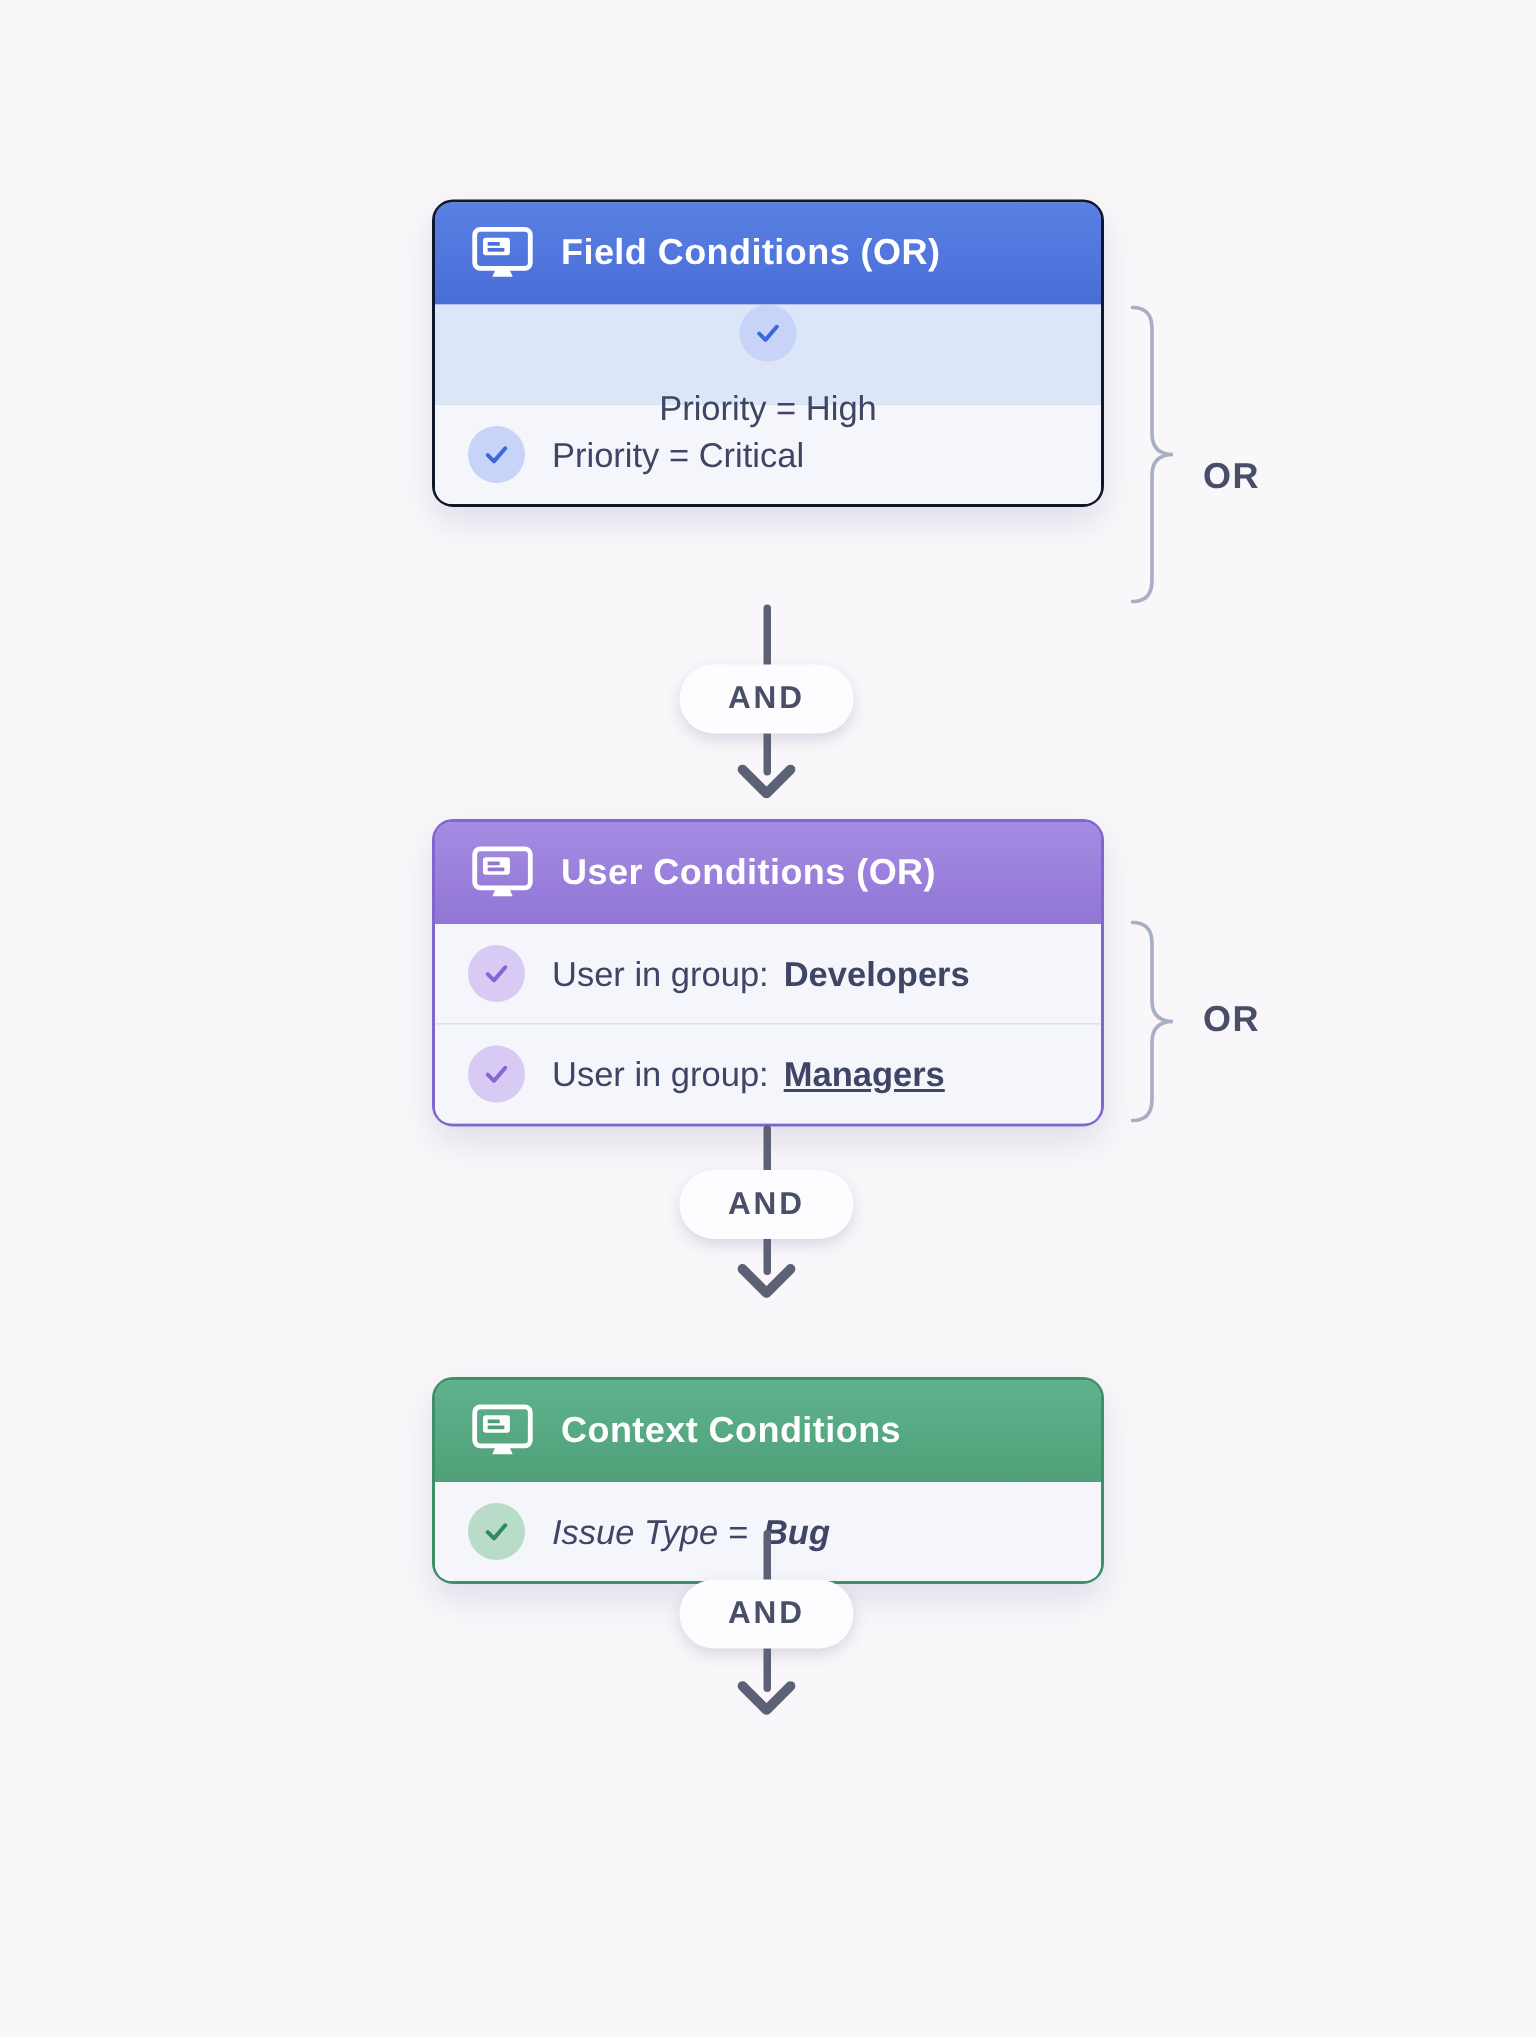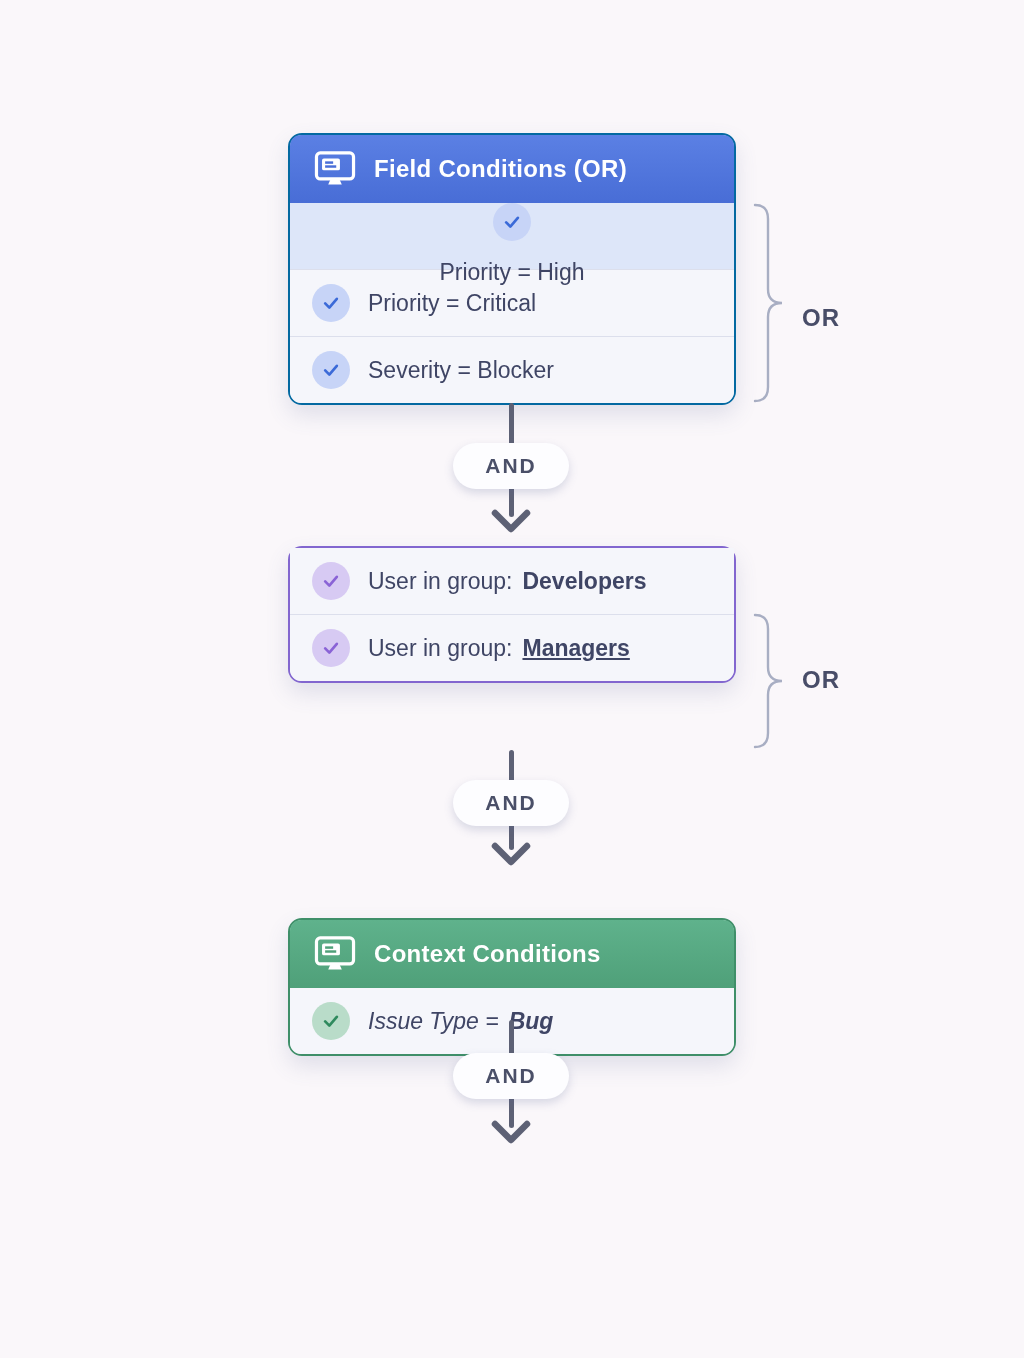--- a/index.html
+++ b/index.html
@@ -10,21 +10,21 @@
   }
   .stage{position:absolute;inset:0;}
 
   
   .card{
     position:absolute;left:288px;width:448px;
     border-radius:14px;background:#f5f6fb;
     box-shadow:0 10px 22px rgba(90,100,150,.16);
     box-sizing:border-box;
   }
-  .card.blue  {border:2px solid #0369a1;}
+  .card.blue  {border:2px solid #0f172a;}
   .card.purple{border:2px solid #8266cf;}
   .card.green {border:2px solid #3f8f69;}
 
   .card-header{
     display:flex;align-items:center;gap:18px;
     height:68px;padding:0 24px;
     border-radius:11px 11px 0 0;
     color:#ffffff;font-size:24px;font-weight:600;letter-spacing:.3px;
   }
   .blue   .card-header{background:linear-gradient(180deg,#5b80e4,#486dd6);}
@@ -133,45 +133,47 @@
         <span class="txt">Priority = High</span>
       </div>
       <div class="row">
         <span class="chk">
           <svg viewBox="0 0 24 24">
               <path d="M5 12.5 L10 17.5 L19 7" fill="none" stroke-width="3.2" stroke-linecap="round" stroke-linejoin="round"></path>
             </svg>
         </span>
         <span class="txt">Priority = Critical</span>
       </div>
-      <div class="row">
-        <span class="chk">
-          <svg viewBox="0 0 24 24">
-              <path d="M5 12.5 L10 17.5 L19 7" fill="none" stroke-width="3.2" stroke-linecap="round" stroke-linejoin="round"></path>
-            </svg>
-        </span>
-        <span class="txt">Severity = Blocker</span>
-      </div>
     </div>
   </div>
 
   <svg class="brace" style="top:203px;" width="40" height="200" viewBox="0 0 40 200">
     <path d="M3,2 Q16,2 16,16 L16,86 Q16,100 30,100 Q16,100 16,114 L16,184 Q16,198 3,198"></path>
   </svg>
   <div class="or-label" style="top:304px;">OR</div>
 
   <div class="conn" style="top:403px;height:132px;">
     <div class="conn-line" style="height:114px;"></div>
     <svg class="arrow" width="44" height="26" viewBox="0 0 44 26">
       <path d="M6 4 L22 20 L38 4"></path>
     </svg>
     <div class="and-pill" style="top:40px;">AND</div>
   </div>
 
   <div class="card purple" style="top:546px;">
+    <div class="card-header">
+      <svg class="mon" viewBox="0 0 34 30">
+        <rect class="frame" x="2" y="2" width="30" height="21" rx="3"></rect>
+        <rect class="inner" x="6.5" y="6.5" width="14.5" height="9.5" rx="1.5"></rect>
+        <line class="ln" x1="9" y1="9.8" x2="15.5" y2="9.8"></line>
+        <line class="ln" x1="9" y1="13" x2="18" y2="13"></line>
+        <path class="stand" d="M13.5 23 L20.5 23 L22.5 27.5 L11.5 27.5 Z"></path>
+      </svg>
+      <span>User Conditions (OR)</span>
+    </div>
     <div class="rows">
       <div class="row" style="border-top:none;">
         <span class="chk">
           <svg viewBox="0 0 24 24">
               <path d="M5 12.5 L10 17.5 L19 7" fill="none" stroke-width="3.2" stroke-linecap="round" stroke-linejoin="round"></path>
             </svg>
         </span>
         <span class="txt">User in group:</span>
         <span class="val" style="margin-left:-8px;">Developers</span>
       </div>

